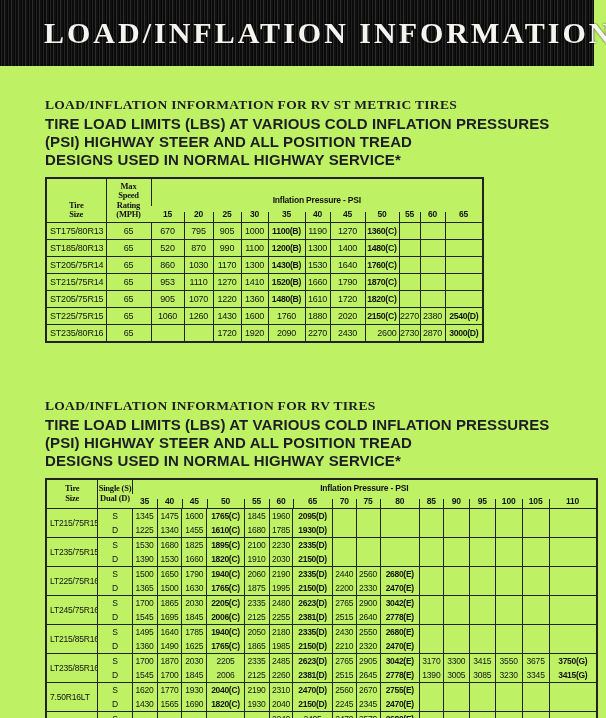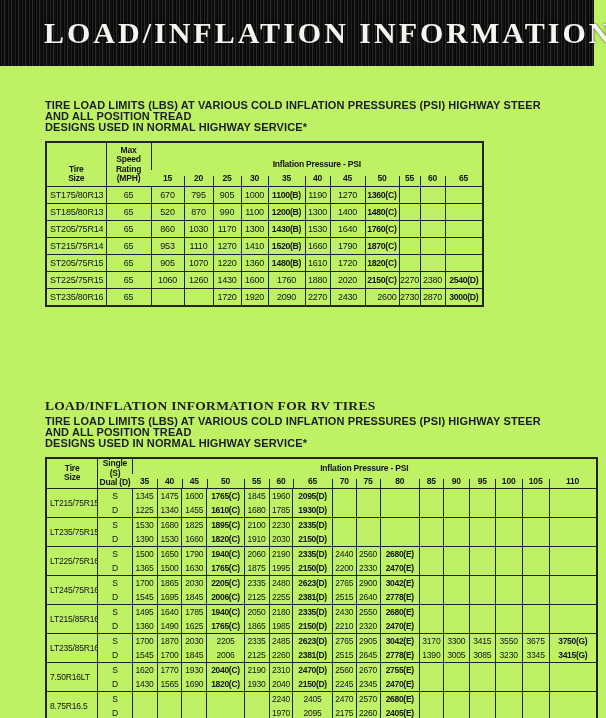--- a/index.html
+++ b/index.html
@@ -15,32 +15,32 @@
   .banner h1{margin:0 0 0 44px;color:#f6f4ef;font-family:"Liberation Serif","DejaVu Serif",serif;
     font-weight:600;font-size:30px;letter-spacing:3px;white-space:nowrap;
     text-shadow:0 0 2px rgba(0,0,0,.8);}
 
   
   .sect{position:absolute;left:45px;}
   #sect-st{top:97px;}
   #sect-rv{top:398px;}
   .sect h2{margin:0;font-family:"Liberation Serif","DejaVu Serif",serif;font-weight:700;
     font-size:13.5px;line-height:15px;letter-spacing:.3px;color:#1d1d26;white-space:nowrap;}
-  .sect .subtitle{margin:3px 0 0 0;font-weight:700;font-size:11px;line-height:11px;
+  .sect .subtitle{margin:3px 0 0 0;font-weight:700;font-size:15px;line-height:18px;
     letter-spacing:.1px;color:#1d1d26;white-space:pre-line;max-width:505px;}
 
   
   table{border-collapse:collapse;table-layout:fixed;margin-top:8px;
         border:2px solid #232323;color:#131316;}
   th,td{padding:0;text-align:center;white-space:nowrap;overflow:hidden;
         font-size:8.5px;letter-spacing:-.2px;}
   th{font-weight:700;}
   th,td{border-left:1px solid #232323;}
   tr th:first-child, .s-row td:first-child{border-left:none;}
-  thead th.corner{vertical-align:bottom;white-space:pre-line;line-height:9.5px;padding-bottom:2px;}
+  thead th.corner{vertical-align:bottom;white-space:pre-line;line-height:9.5px;padding-bottom:2px;font-family:Liberation Serif, serif;}
   thead th.plabel{vertical-align:bottom;border-bottom:none;padding-bottom:1px;margin-left:26px;}
   thead th.first-num, thead th.tick{border-bottom:1px solid #232323;text-align:center;}
   thead th.corner{border-bottom:1px solid #232323;}
   thead th.tick{border-left:none;
     background:linear-gradient(to bottom,transparent 35%,#232323 35%) no-repeat left top / 1px 100%;}
   td.size{text-align:left;padding-left:3px;}
   td.b{font-weight:700;letter-spacing:-.3px;}
   td.ra{text-align:right;padding-right:2px;}
 
   #table-st{width:432px;}
@@ -61,20 +61,21 @@
 </head>
 <body>
 
 <div id="page">
 
   <header class="banner">
     <h1>LOAD/INFLATION INFORMATION</h1>
   </header>
 
   <section class="sect" id="sect-st">
+    <h2>LOAD/INFLATION INFORMATION FOR RV ST METRIC TIRES</h2>
     <p class="subtitle">TIRE LOAD LIMITS (LBS) AT VARIOUS COLD INFLATION PRESSURES (PSI) HIGHWAY STEER AND ALL POSITION TREAD
 DESIGNS USED IN NORMAL HIGHWAY SERVICE*</p>
     <table id="table-st">
         <colgroup>
           <col style="width: 60px;">
           <col style="width: 45px;">
           <col style="width: 33px;">
           <col style="width: 29px;">
           <col style="width: 28px;">
           <col style="width: 27px;">

